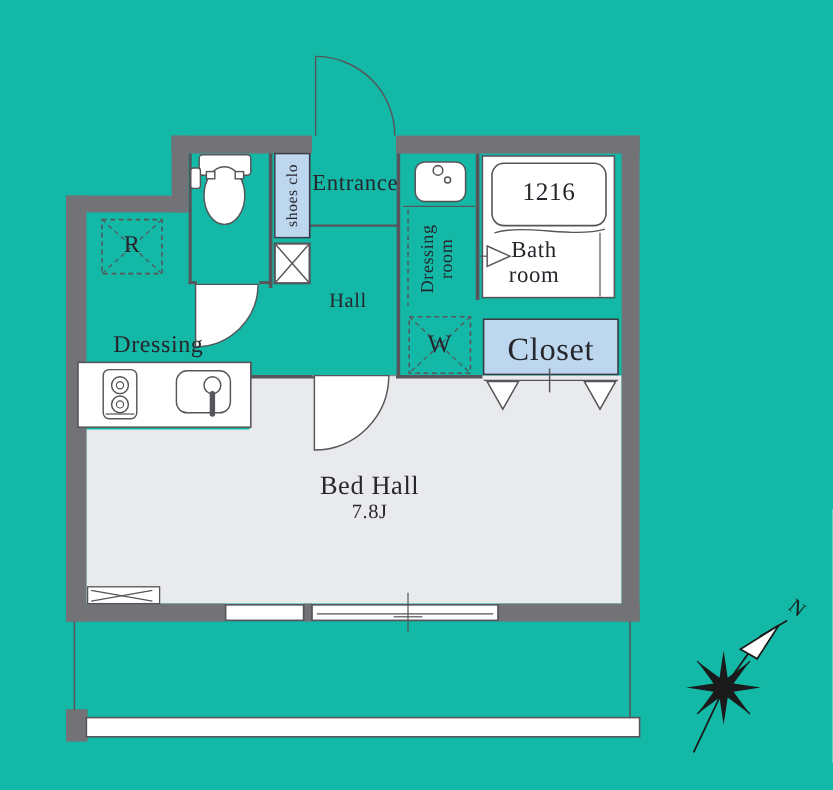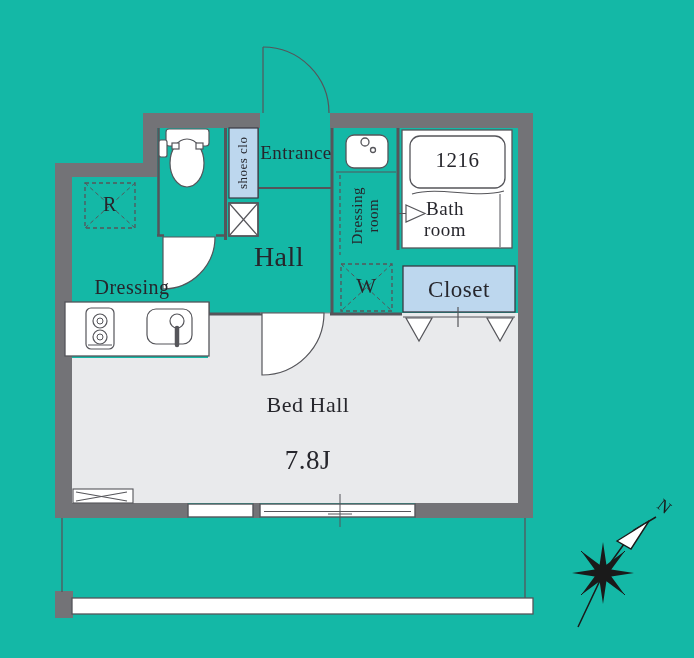--- a/index.html
+++ b/index.html
@@ -148,43 +148,43 @@
     <line x1="625" y1="551" x2="581" y2="595" stroke="#1a1a1a" stroke-width="1"></line>
   </g>
 </svg>
 
   <div class="lbl" style="left:254px;top:143px;width:84px;font-size:19px;">Entrance</div>
 
   <div class="vbox" style="left:229px;top:128px;width:29px;height:70px;">
     <span class="vtext" style="font-size:13px;">shoes clo</span>
   </div>
 
-  <div class="lbl" style="left:239px;top:242px;width:80px;font-size:28px;">Hall</div>
+  <div class="lbl" style="left:250px;top:242px;width:80px;font-size:17px;">Hall</div>
 
   <div class="vbox" style="left:334px;top:172px;width:64px;height:88px;">
     <span class="vtext" style="font-size:15px;">
       <span style="display:block;">Dressing</span>
       <span style="display:block;">room</span>
     </span>
   </div>
 
   <div class="lbl" style="left:410px;top:149px;width:95px;font-size:21px;">1216</div>
 
   <div class="lbl" style="left:396px;top:199px;width:98px;font-size:19px;">
     <span style="display:block;">Bath</span>
     <span style="display:block;">room</span>
   </div>
 
   <div class="lbl" style="left:341px;top:275px;width:51px;font-size:21px;">W</div>
 
-  <div class="lbl" style="left:403px;top:277px;width:112px;font-size:23px;">Closet</div>
+  <div class="lbl" style="left:403px;top:277px;width:112px;font-size:27px;">Closet</div>
 
   <div class="lbl" style="left:85px;top:193px;width:50px;font-size:20px;">R</div>
 
   <div class="lbl" style="left:62px;top:276px;width:140px;font-size:20px;">Dressing</div>
 
   <div class="lbl" style="left:208px;top:393px;width:200px;font-size:22px;">Bed Hall</div>
-  <div class="lbl" style="left:208px;top:418px;width:200px;font-size:27px;margin-top:28px;">7.8J</div>
+  <div class="lbl" style="left:208px;top:418px;width:200px;font-size:17px;">7.8J</div>
 
 
   <div class="lbl" style="left:652px;top:498px;width:24px;font-size:17px;transform:rotate(38deg);color:#1a1a1a;">N</div>
 
 </div>
 
 </body></html>

